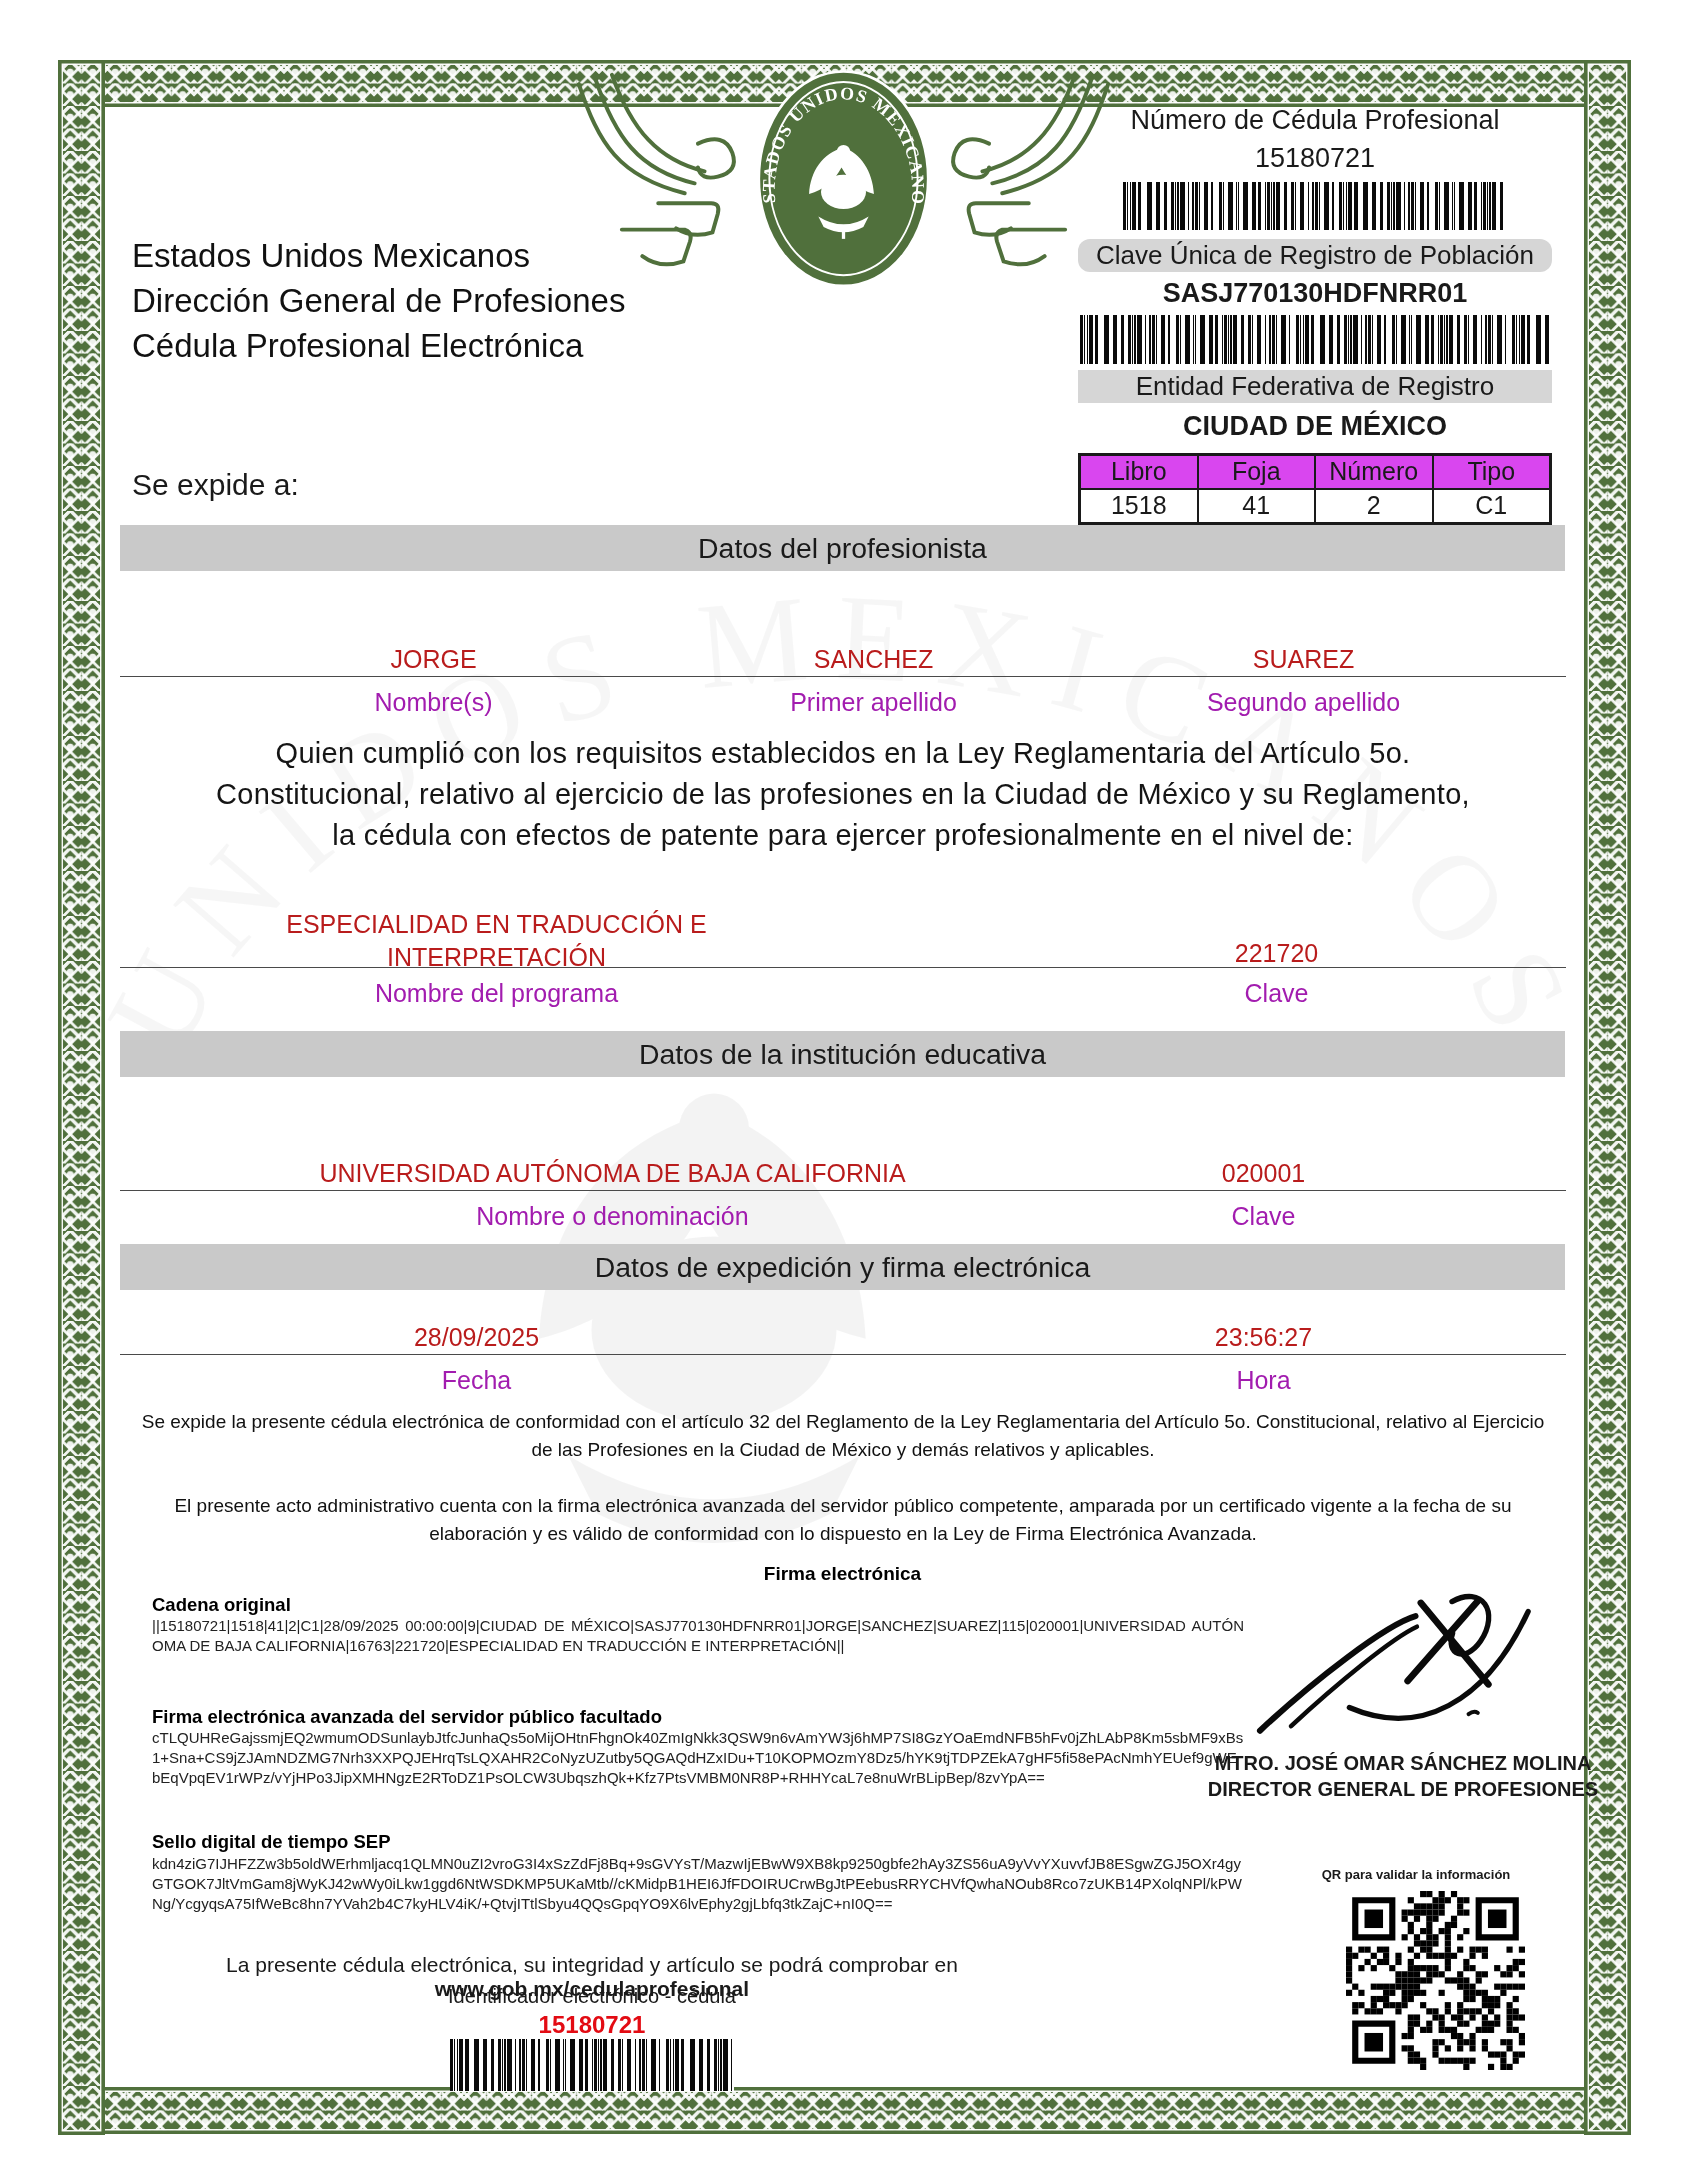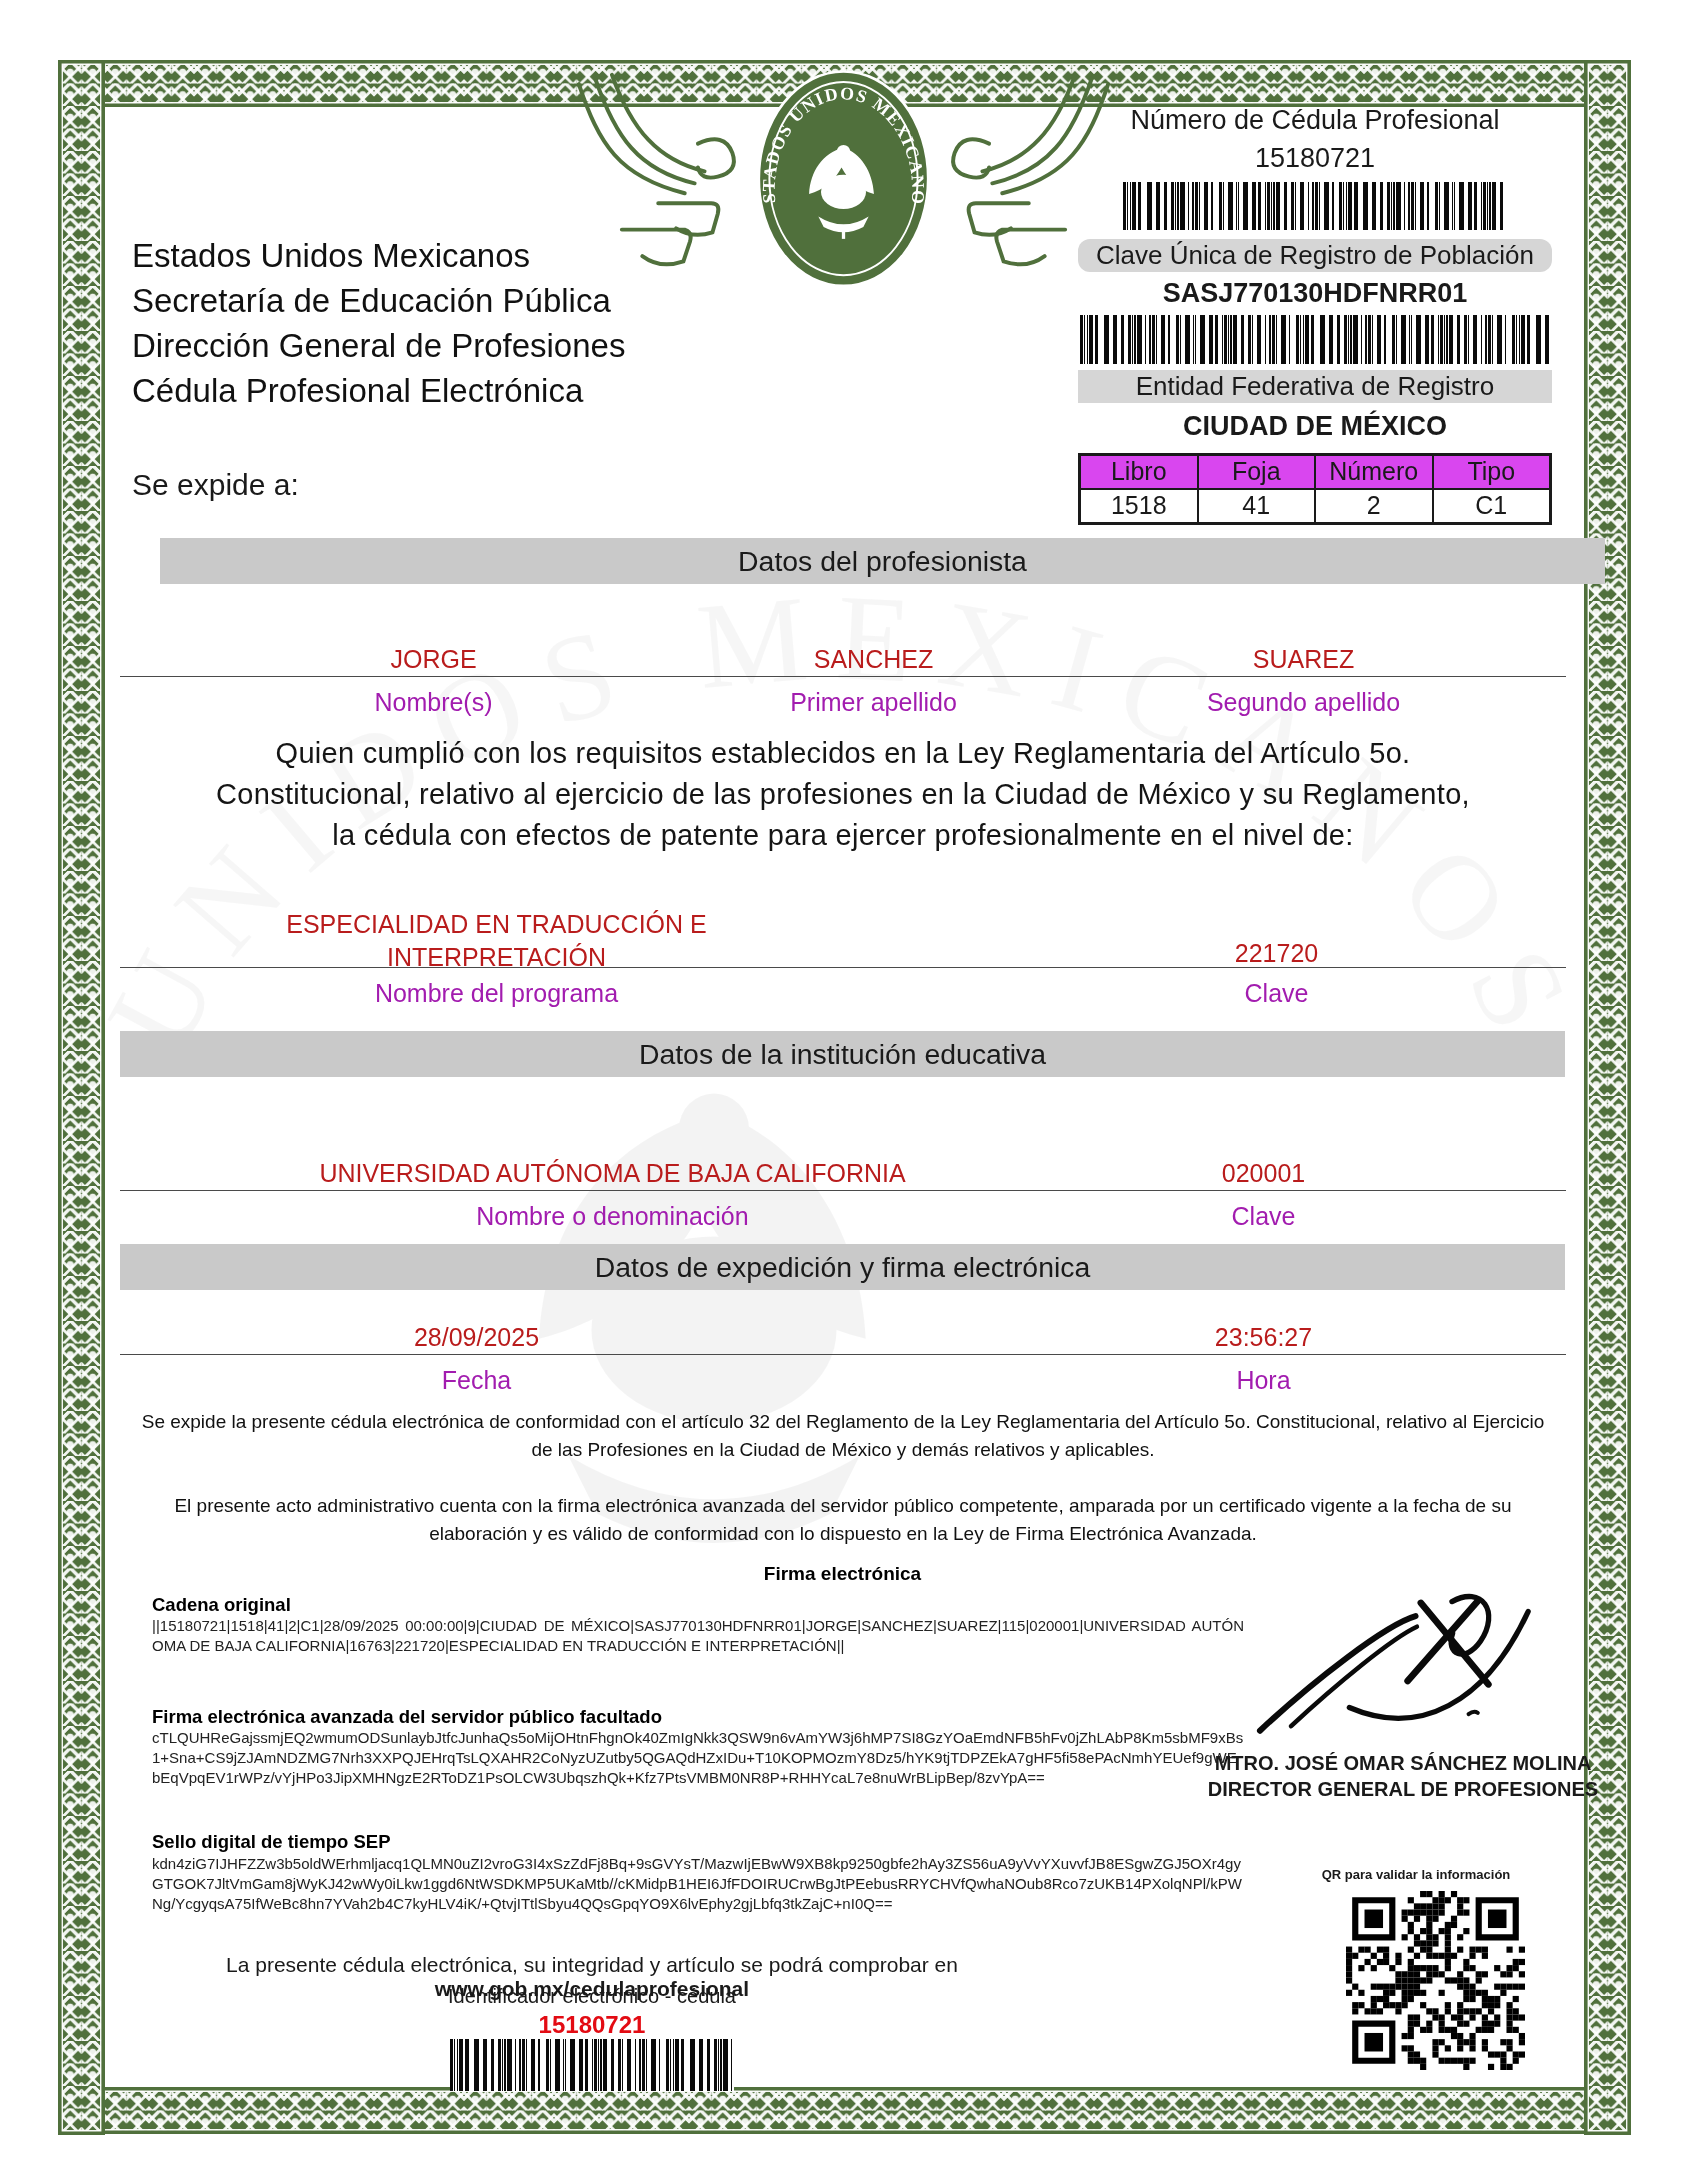--- a/index.html
+++ b/index.html
@@ -131,21 +131,20 @@
         <circle cx="150" cy="124" r="10"></circle>
         <ellipse cx="150" cy="185" rx="34" ry="26"></ellipse>
         <path d="M112 222 q38 24 76 0 l-8 16 q-30 16 -60 0 z"></path>
         <path d="M150 238 v18" stroke="#fff" stroke-width="5"></path>
       </g>
     </g>
   </svg>
 
   <div class="abs gov-lines">
     <div>Estados Unidos Mexicanos</div>
-    <div>Secretaría de Educación Pública</div>
     <div>Dirección General de Profesiones</div>
     <div>Cédula Profesional Electrónica</div>
   </div>
   <div class="abs se-expide">Se expide a:</div>
 
   <div class="abs rightcol" style="position:absolute;">
     <div class="rc-label">Número de Cédula Profesional</div>
     <div class="rc-value" style="font-weight:normal; margin-top:6.6px;">15180721</div>
     <div class="barcode" style="width:384px; height:48px; margin:8px auto 0;"></div>
     <div class="gray-bar" style="margin-top:9.3px;border-radius:12px;">Clave Única de Registro de Población</div>
@@ -158,21 +157,21 @@
       <div class="cell head">Foja</div>
       <div class="cell head">Número</div>
       <div class="cell head">Tipo</div>
       <div class="cell">1518</div>
       <div class="cell">41</div>
       <div class="cell">2</div>
       <div class="cell">C1</div>
     </div>
   </div>
 
-  <div class="section-bar" style="top:538px;margin-left:40px;">Datos del profesionista</div>
+  <div class="section-bar" style="top:525px;">Datos del profesionista</div>
 
   <div class="abs ctr field-value" style="left:235px; top:645px; width:397px;">JORGE</div>
   <div class="abs ctr field-value" style="left:675px; top:645px; width:397px;">SANCHEZ</div>
   <div class="abs ctr field-value" style="left:1105px; top:645px; width:397px;">SUAREZ</div>
   <div class="underline-rule" style="top:676px;"></div>
   <div class="abs ctr field-label" style="left:235px; top:688px; width:397px;">Nombre(s)</div>
   <div class="abs ctr field-label" style="left:675px; top:688px; width:397px;">Primer apellido</div>
   <div class="abs ctr field-label" style="left:1105px; top:688px; width:397px;">Segundo apellido</div>
 
   <div class="abs declaration">

